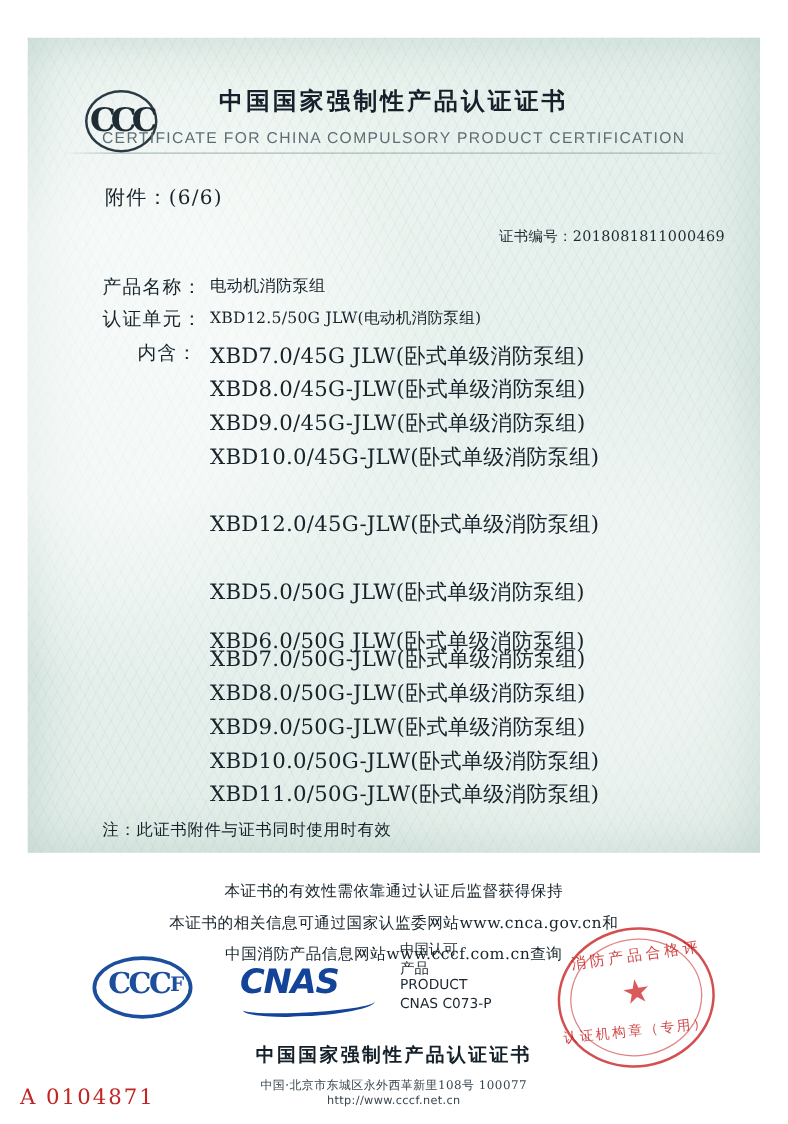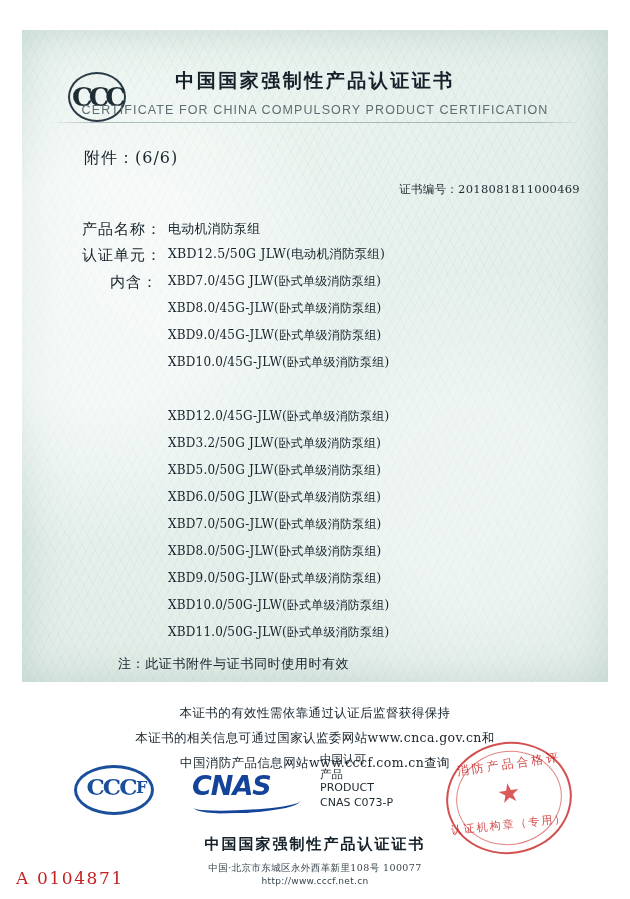--- a/index.html
+++ b/index.html
@@ -134,21 +134,21 @@
     position: absolute;
     left: 146px;
     font-size: 12.5px;
     font-family: "DejaVu Serif", serif;
     color: #17232b;
     letter-spacing: 0.2px;
   }
   .item {
     position: absolute;
     left: 146px;
-    font-size: 12px;
+    font-size: 17px;
     font-family: "DejaVu Serif", serif;
     color: #17232b;
     letter-spacing: 0.2px;
   }
   .note {
     position: absolute;
     left: 60px;
     font-size: 13px;
     font-family: "DejaVu Serif", serif;
     color: #16222a;
@@ -369,30 +369,29 @@
     <div class="label" style="top:216px;">认证单元：</div>
     <div class="value" style="top:216px;">XBD12.5/50G  JLW(电动机消防泵组)</div>
 
     <div class="label indent" style="top:243px;">内含：</div>
 
     <div class="item" style="top:243px;">XBD7.0/45G  JLW(卧式单级消防泵组)</div>
     <div class="item" style="top:270px;">XBD8.0/45G-JLW(卧式单级消防泵组)</div>
     <div class="item" style="top:297px;">XBD9.0/45G-JLW(卧式单级消防泵组)</div>
     <div class="item" style="top:324px;">XBD10.0/45G-JLW(卧式单级消防泵组)</div>
     <div class="item" style="top:378px;">XBD12.0/45G-JLW(卧式单级消防泵组)</div>
-    <div class="item" style="top:405px;">XBD3.2/50G  JLW(卧式单级消防泵组)</div>
     <div class="item" style="top:432px;">XBD5.0/50G  JLW(卧式单级消防泵组)</div>
-    <div class="item" style="top:459px;">XBD6.0/50G  JLW(卧式单级消防泵组)</div>
+    <div class="item" style="top:471px;">XBD6.0/50G  JLW(卧式单级消防泵组)</div>
     <div class="item" style="top:486px;">XBD7.0/50G-JLW(卧式单级消防泵组)</div>
     <div class="item" style="top:513px;">XBD8.0/50G-JLW(卧式单级消防泵组)</div>
     <div class="item" style="top:540px;">XBD9.0/50G-JLW(卧式单级消防泵组)</div>
     <div class="item" style="top:567px;">XBD10.0/50G-JLW(卧式单级消防泵组)</div>
     <div class="item" style="top:594px;">XBD11.0/50G-JLW(卧式单级消防泵组)</div>
 
-    <div class="note" style="top:625px;margin-left:36px;">注：此证书附件与证书同时使用时有效</div>
+    <div class="note" style="top:625px;">注：此证书附件与证书同时使用时有效</div>
 
     <div class="para" style="top:675px;">本证书的有效性需依靠通过认证后监督获得保持</div>
     <div class="para" style="top:725px;">中国消防产品信息网站www.cccf.com.cn查询</div>
     <div class="para" style="top:700px;">本证书的相关信息可通过国家认监委网站www.cnca.gov.cn和</div>
 
     <div class="ccc-foot">
       <div class="oval"></div>
       <div class="letters">CCC</div>
       <div class="f-mark">F</div>
     </div>

